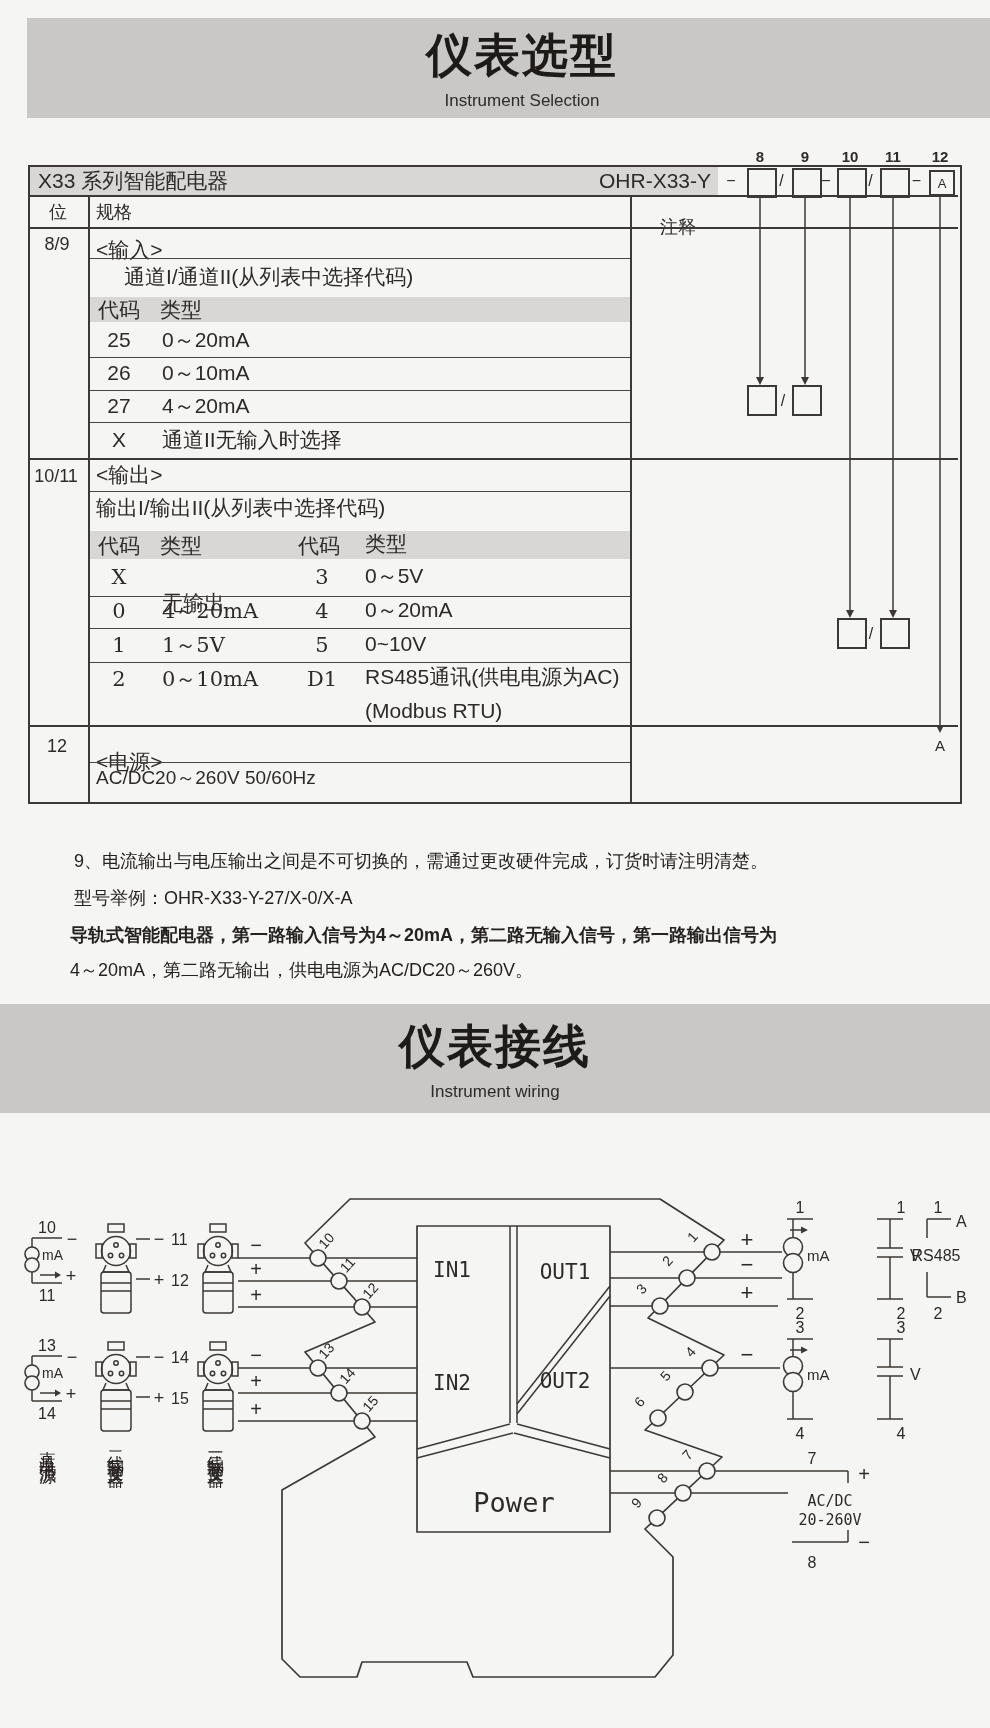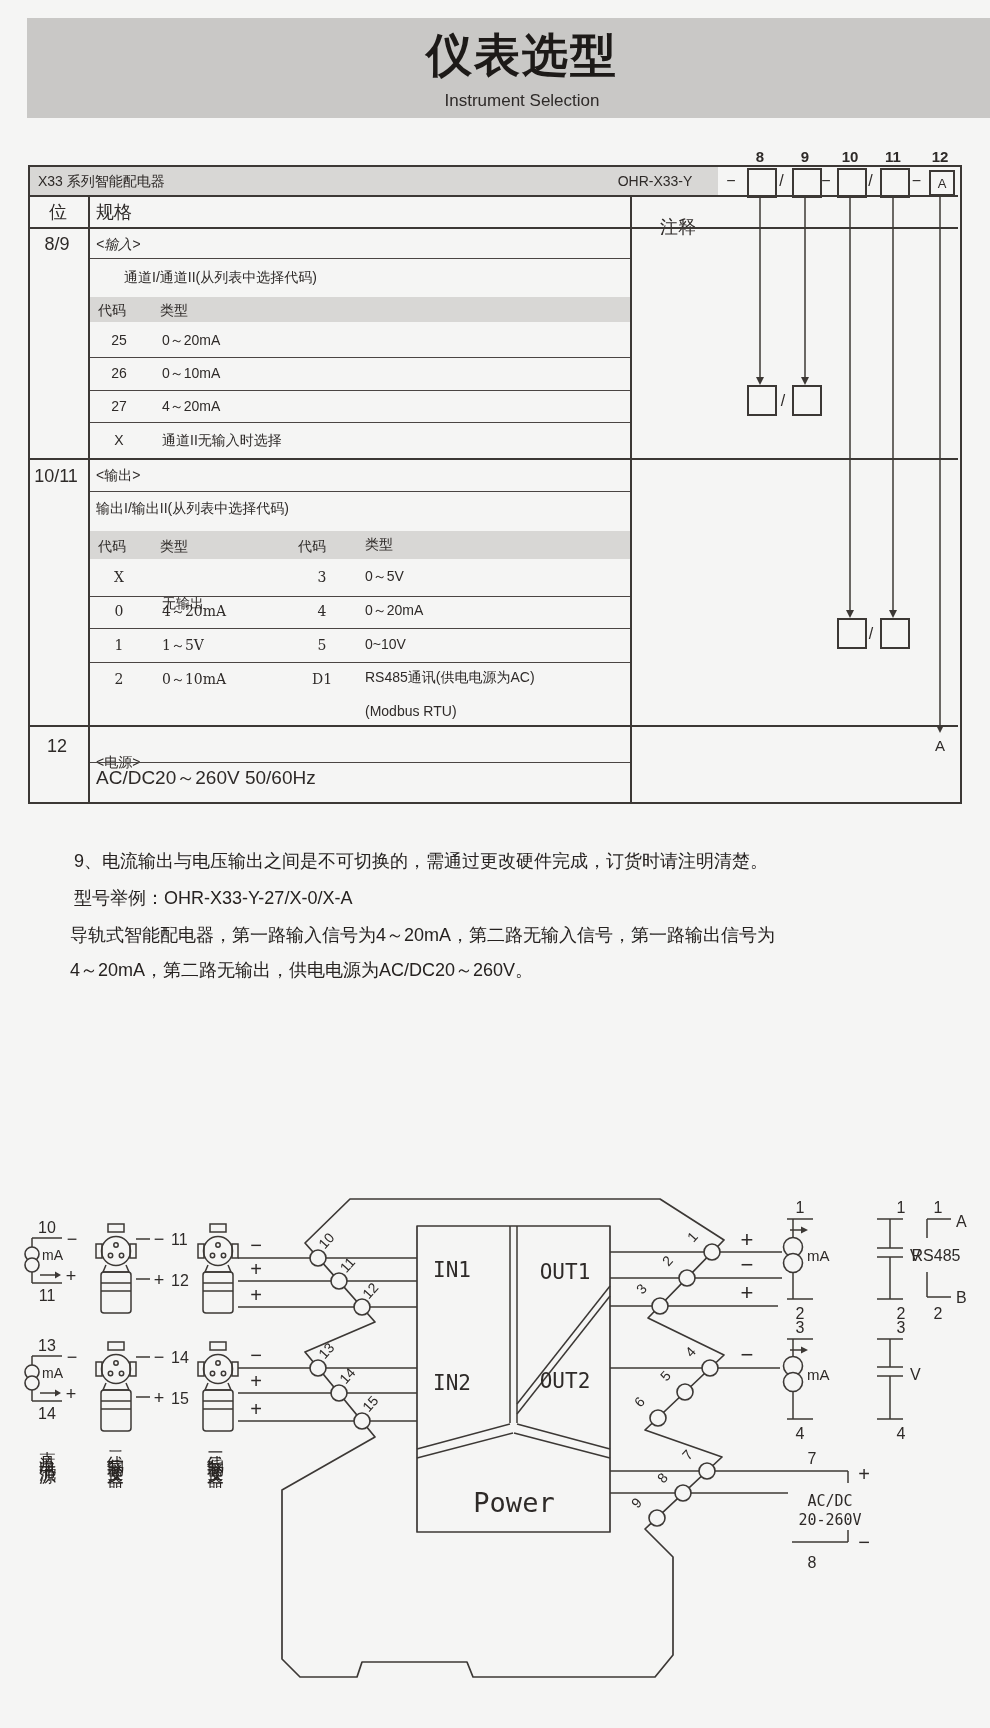--- a/index.html
+++ b/index.html
@@ -7,21 +7,21 @@
         font-family:"Liberation Sans","DejaVu Sans",sans-serif;color:#2e2a28;overflow:hidden;}
   .band{position:absolute;left:0;width:990px;background:#c9c8c6;display:flex;flex-direction:column;
         align-items:center;justify-content:center;}
   .band .t{font-size:46px;font-weight:700;letter-spacing:2px;color:#1d1a18;}
   .band .s{font-size:17px;margin-top:4px;color:#2e2a28;}
   .hline{position:absolute;background:#4a4543;height:1px;}
   .hline.major{height:2px;background:#3c3835;}
   .vline{position:absolute;background:#3c3835;width:2px;}
   .tableborder{position:absolute;border:2px solid #3c3835;}
   .grayfill{position:absolute;background:#d8d7d5;}
-  .cell{position:absolute;font-size:14px;line-height:22px;white-space:nowrap;}
+  .cell{position:absolute;font-size:21px;line-height:22px;white-space:nowrap;}
   .cc{text-align:center;}
   .f15{font-size:15px;} .f16{font-size:16px;} .f18{font-size:18px;} .f19{font-size:19px;}
   .bold{font-weight:700;}
   .serif{font-family:"DejaVu Serif","Liberation Serif",serif;}
   .codebox{position:absolute;border:2px solid #3c3835;background:transparent;}
   .note{position:absolute;font-size:18px;white-space:nowrap;color:#262220;}
   .vtext{position:absolute;writing-mode:vertical-rl;text-orientation:upright;font-size:17px;
          letter-spacing:4px;white-space:nowrap;color:#262220;}
   svg{position:absolute;left:0;top:0;pointer-events:none;}
   svg text{font-family:"Liberation Sans","DejaVu Sans",sans-serif;fill:#2e2a28;}
@@ -62,21 +62,21 @@
   <div class="cell cc f16" style="left:861px;top:170px;width:19px;">/</div>
   <div class="codebox" style="left:880px;top:168px;width:26px;height:26px;"></div>
   <div class="cell cc f16" style="left:904px;top:170px;width:25px;">−</div>
   <div class="codebox" style="left:929px;top:170px;width:22px;height:22px;font-size:13px;display:flex;align-items:center;justify-content:center;">A</div>
 
   <div class="cell cc f18" style="left:36px;top:201px;width:44px;">位</div>
   <div class="cell f18" style="left:96px;top:201px;">规格</div>
   <div class="cell f18" style="left:660px;top:216px;">注释</div>
 
   <div class="cell cc f18" style="left:32px;top:233px;width:50px;">8/9</div>
-  <div class="cell" style="left:96px;top:233px;font-style:italic;">&lt;输入&gt;</div>
+  <div class="cell" style="left:96px;top:239px;">&lt;输入&gt;</div>
   <div class="cell" style="left:96px;top:266px;margin-left:28px;">通道I/通道II(从列表中选择代码)</div>
   <div class="grayfill" style="left:90px;top:297px;width:540px;height:25px;"></div>
   <div class="cell" style="left:98px;top:299px;">代码</div>
   <div class="cell" style="left:160px;top:299px;">类型</div>
 
   <div class="cell cc" style="left:100px;top:329px;width:38px;">25</div>
   <div class="cell" style="left:162px;top:329px;">0～20mA</div>
   <div class="cell cc" style="left:100px;top:362px;width:38px;">26</div>
   <div class="cell" style="left:162px;top:362px;">0～10mA</div>
   <div class="cell cc" style="left:100px;top:395px;width:38px;">27</div>
@@ -134,23 +134,27 @@
   <div class="vline" style="left:88px;top:195px;height:607px;"></div>
   <div class="vline" style="left:630px;top:195px;height:607px;"></div>
 
   <div class="codebox" style="left:747px;top:385px;width:26px;height:27px;background:#f5f5f4;"></div>
   <div class="codebox" style="left:792px;top:385px;width:26px;height:27px;background:#f5f5f4;"></div>
   <div class="codebox" style="left:837px;top:618px;width:26px;height:27px;background:#f5f5f4;"></div>
   <div class="codebox" style="left:880px;top:618px;width:26px;height:27px;background:#f5f5f4;"></div>
 
   <div class="note" style="left:74px;top:849px;">9、电流输出与电压输出之间是不可切换的，需通过更改硬件完成，订货时请注明清楚。</div>
   <div class="note" style="left:74px;top:886px;">型号举例：OHR-X33-Y-27/X-0/X-A</div>
-  <div class="note" style="left:70px;top:923px;">导轨式智能配电器，第一路输入信号为4～20mA，第二路无输入信号，第一路输出信号为</div>
+  <div class="note" style="left:70px;top:923px;font-weight:bold;">导轨式智能配电器，第一路输入信号为4～20mA，第二路无输入信号，第一路输出信号为</div>
   <div class="note" style="left:70px;top:958px;">4～20mA，第二路无输出，供电电源为AC/DC20～260V。</div>
 
+  <div class="band" style="top:1004px;height:109px;">
+    <div class="t">仪表接线</div>
+    <div class="s">Instrument wiring</div>
+  </div>
 
   <div class="vtext" style="left:36px;top:1438px;">直流电流源</div>
   <div class="vtext" style="left:104px;top:1438px;">二线制变送器</div>
   <div class="vtext" style="left:204px;top:1438px;">三线制变送器</div>
 
   <svg width="990" height="1728" viewBox="0 0 990 1728">
     <defs>
       <g id="xmtr">
         <rect x="-8" y="-27" width="16" height="8" class="wire"></rect>
         <circle cx="0" cy="0" r="14.5" class="wire"></circle>

